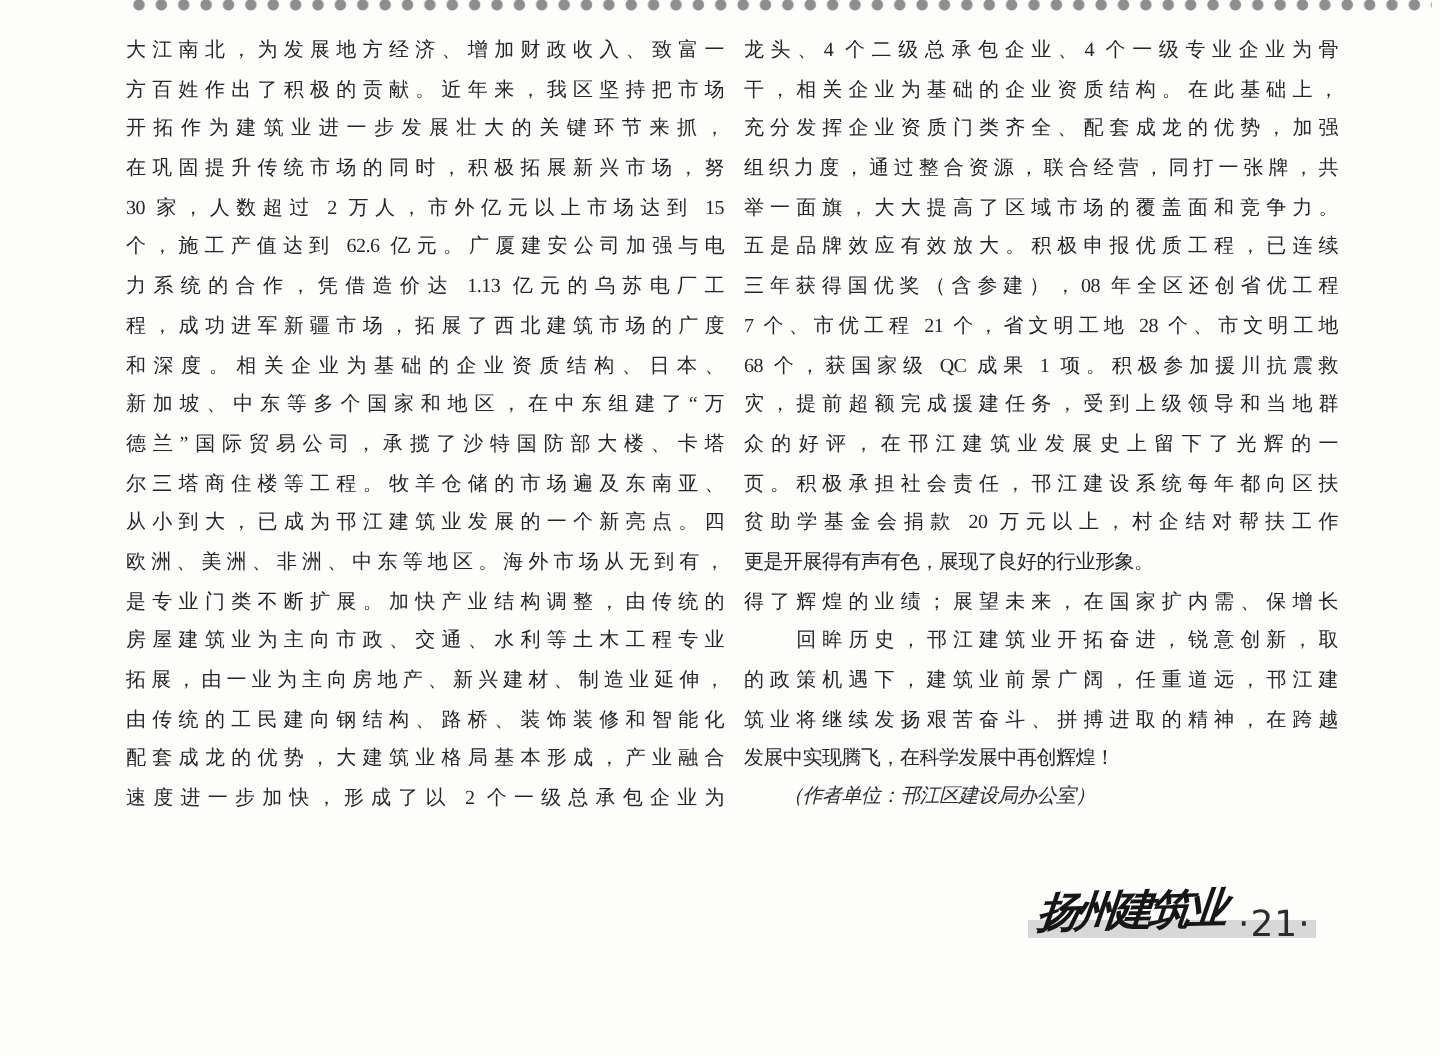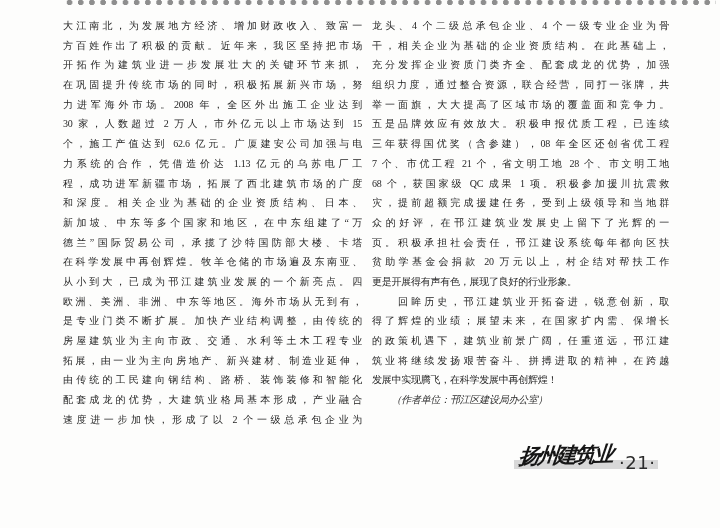--- a/index.html
+++ b/index.html
@@ -42,20 +42,21 @@
     text-align: justify;
     text-align-last: justify;
     text-justify: inter-character;
     white-space: normal;
   }
   .line.short  { text-align-last: left; }
   .line.author {
     text-align-last: left;
     font-style: italic;
     color: #2e2e2e;
+    font-family: Liberation Mono, monospace;
   }
   .footer {
     position: absolute;
     left: 0; top: 0;
     width: 720px; height: 528px;
     pointer-events: none;
   }
   .footer-bar {
     position: absolute;
     left: 514px;
@@ -94,29 +95,28 @@
 
 <div class="page" style="background: rgb(253, 253, 252); color: rgb(38, 38, 38);">
 
   <div class="dots"></div>
 
   <div class="col col-left" id="col-left">
       <div class="line">大江南北，为发展地方经济、增加财政收入、致富一</div>
       <div class="line">方百姓作出了积极的贡献。近年来，我区坚持把市场</div>
       <div class="line">开拓作为建筑业进一步发展壮大的关键环节来抓，</div>
       <div class="line">在巩固提升传统市场的同时，积极拓展新兴市场，努</div>
-      <div class="line">力进军海外市场。2008 年，全区外出施工企业达到</div>
       <div class="line">30 家，人数超过 2 万人，市外亿元以上市场达到 15</div>
       <div class="line">个，施工产值达到 62.6 亿元。广厦建安公司加强与电</div>
       <div class="line">力系统的合作，凭借造价达 1.13 亿元的乌苏电厂工</div>
       <div class="line">程，成功进军新疆市场，拓展了西北建筑市场的广度</div>
       <div class="line">和深度。相关企业为基础的企业资质结构、日本、</div>
       <div class="line">新加坡、中东等多个国家和地区，在中东组建了“万</div>
       <div class="line">德兰”国际贸易公司，承揽了沙特国防部大楼、卡塔</div>
-      <div class="line">在科学发展中再创辉煌。牧羊仓储的市场遍及东南亚、</div>
+      <div class="line">尔三塔商住楼等工程。牧羊仓储的市场遍及东南亚、</div>
       <div class="line">从小到大，已成为邗江建筑业发展的一个新亮点。四</div>
       <div class="line">欧洲、美洲、非洲、中东等地区。海外市场从无到有，</div>
       <div class="line">是专业门类不断扩展。加快产业结构调整，由传统的</div>
       <div class="line">房屋建筑业为主向市政、交通、水利等土木工程专业</div>
       <div class="line">拓展，由一业为主向房地产、新兴建材、制造业延伸，</div>
       <div class="line">由传统的工民建向钢结构、路桥、装饰装修和智能化</div>
       <div class="line">配套成龙的优势，大建筑业格局基本形成，产业融合</div>
       <div class="line">速度进一步加快，形成了以 2 个一级总承包企业为</div>
     </div>
 
@@ -128,22 +128,22 @@
       <div class="line">举一面旗，大大提高了区域市场的覆盖面和竞争力。</div>
       <div class="line">五是品牌效应有效放大。积极申报优质工程，已连续</div>
       <div class="line">三年获得国优奖（含参建），08 年全区还创省优工程</div>
       <div class="line">7 个、市优工程 21 个，省文明工地 28 个、市文明工地</div>
       <div class="line">68 个，获国家级 QC 成果 1 项。积极参加援川抗震救</div>
       <div class="line">灾，提前超额完成援建任务，受到上级领导和当地群</div>
       <div class="line">众的好评，在邗江建筑业发展史上留下了光辉的一</div>
       <div class="line">页。积极承担社会责任，邗江建设系统每年都向区扶</div>
       <div class="line">贫助学基金会捐款 20 万元以上，村企结对帮扶工作</div>
       <div class="line short">更是开展得有声有色，展现了良好的行业形象。</div>
+      <div class="line">得了辉煌的业绩；展望未来，在国家扩内需、保增长</div>
       <div class="line">　　回眸历史，邗江建筑业开拓奋进，锐意创新，取</div>
-      <div class="line">得了辉煌的业绩；展望未来，在国家扩内需、保增长</div>
       <div class="line">的政策机遇下，建筑业前景广阔，任重道远，邗江建</div>
       <div class="line">筑业将继续发扬艰苦奋斗、拼搏进取的精神，在跨越</div>
       <div class="line short">发展中实现腾飞，在科学发展中再创辉煌！</div>
       <div class="line author">　　（作者单位：邗江区建设局办公室）</div>
     </div>
 
   <div class="footer">
     <div class="footer-bar" style="background: rgb(216, 216, 216);"></div>
     <div class="logo">扬州建筑业</div>
     <div class="pagenum">·21·</div>

